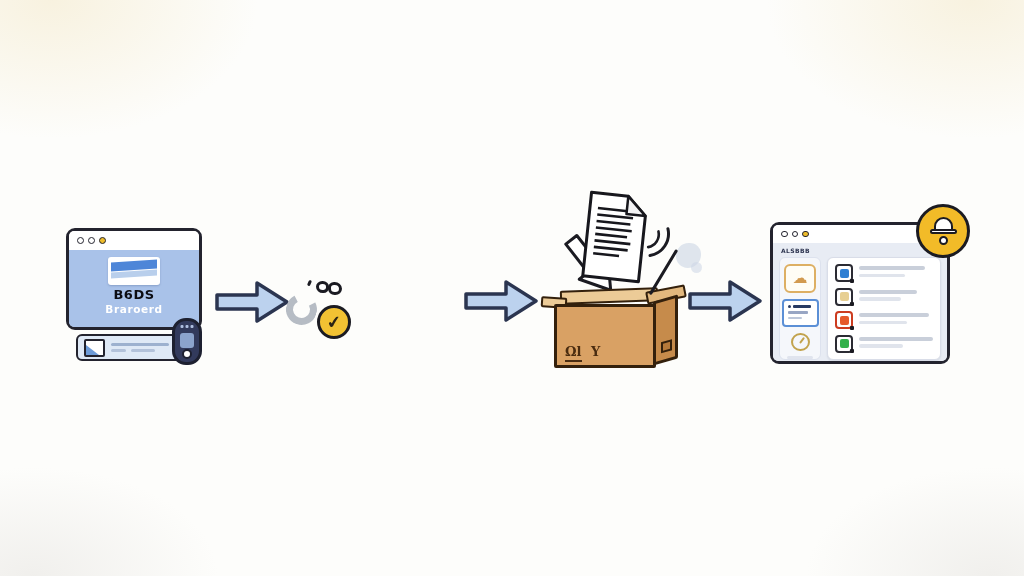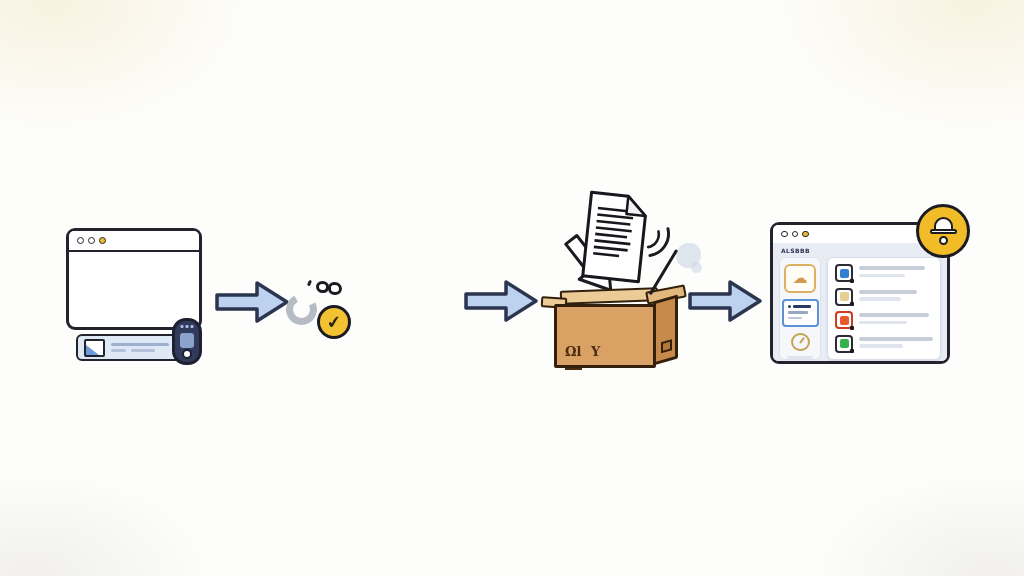--- a/index.html
+++ b/index.html
@@ -63,21 +63,21 @@
   .ghost2{left:691px;top:262px;width:11px;height:11px;background:#ccd6e5;opacity:.55;border-radius:50%;}
   .needle{left:662px;top:246px;width:2.6px;height:52px;background:#1b1b22;transform:rotate(31deg);border-radius:2px;z-index:3;}
   .paper-wrap{left:582px;top:190px;transform:rotate(6deg);z-index:2;}
   .white-arrow{left:556px;top:244px;transform:rotate(52deg);z-index:1;}
   .flap{background:#eccb97;border:2.6px solid #33200c;z-index:1;}
   .flap-back{left:560px;top:289px;width:98px;height:14px;transform:rotate(-2deg);border-radius:2px;}
   .flap-left{left:541px;top:297px;width:26px;height:11px;transform:rotate(4deg);border-radius:2px;}
   .flap-right{left:646px;top:288px;width:40px;height:13px;background:#e2b87e;transform:rotate(-11deg);border-radius:2px;}
   .box-front{left:554px;top:304px;width:102px;height:64px;background:#d9a164;border:3px solid #33200c;border-radius:2px;z-index:2;}
   .box-mark{position:absolute;left:8px;bottom:6px;font-size:13px;font-weight:800;color:#4a2c10;font-family:"DejaVu Serif",serif;}
-  .box-mark .u{border-bottom:2px solid #4a2c10;padding-bottom:9px;}
+  .box-mark .u{border-bottom:2px solid #4a2c10;padding-bottom:1px;}
   .box-mark .g{margin-left:5px;}
   .box-side{left:653px;top:298px;width:25px;height:64px;background:#c68b4b;border:3px solid #33200c;transform:skewY(-16deg);z-index:2;border-radius:2px;}
   .box-tape{position:absolute;left:5px;top:40px;width:11px;height:11px;background:#b5793a;border:2.4px solid #33200c;box-sizing:border-box;}
 
   
   .w2{left:770px;top:222px;width:180px;height:142px;z-index:2;overflow:visible;}
   .w2 .win-header{height:18px;border-radius:5px 5px 0 0;background:#fff;}
   .w2 .dot{width:6.5px;height:6.5px;}
   .w2-content{position:absolute;left:0;top:18px;right:0;bottom:0;background:#e8ecf4;border-radius:0 0 5px 5px;padding:3px 6px 6px 6px;box-sizing:border-box;}
   .w2-label{font-size:6px;font-weight:900;color:#2e3550;letter-spacing:.4px;margin:1px 0 3px 2px;}
@@ -118,20 +118,28 @@
   <div class="tint tint-tr"></div>
   <div class="tint tint-bl"></div>
   <div class="tint tint-br"></div>
 
   <div class="abs win w1">
     <div class="win-header">
       <span class="dot"></span>
       <span class="dot"></span>
       <span class="dot yellow"></span>
     </div>
+    <div class="w1-body">
+      <div class="logo-card">
+        <i class="logo-stripe1"></i>
+        <i class="logo-stripe2"></i>
+      </div>
+      <div class="logo-title">B6DS</div>
+      <div class="logo-sub">Braroerd</div>
+    </div>
   </div>
   <div class="abs w1-bar">
     <span class="img-thumb">
         <i></i>
       </span>
     <span class="bar-lines">
       <i class="bl1"></i>
       <span class="bl2">
         <i style="width:15px"></i>
         <i style="width:24px"></i>

